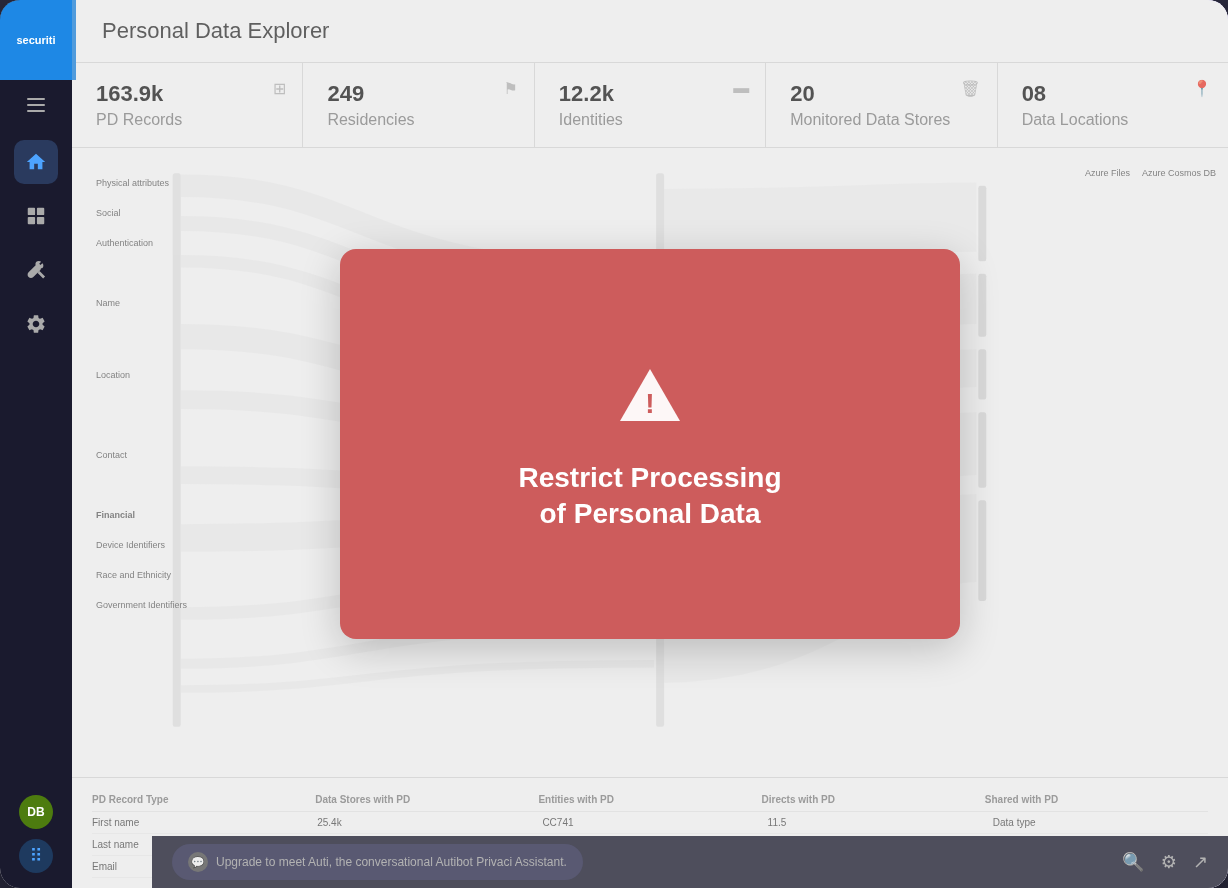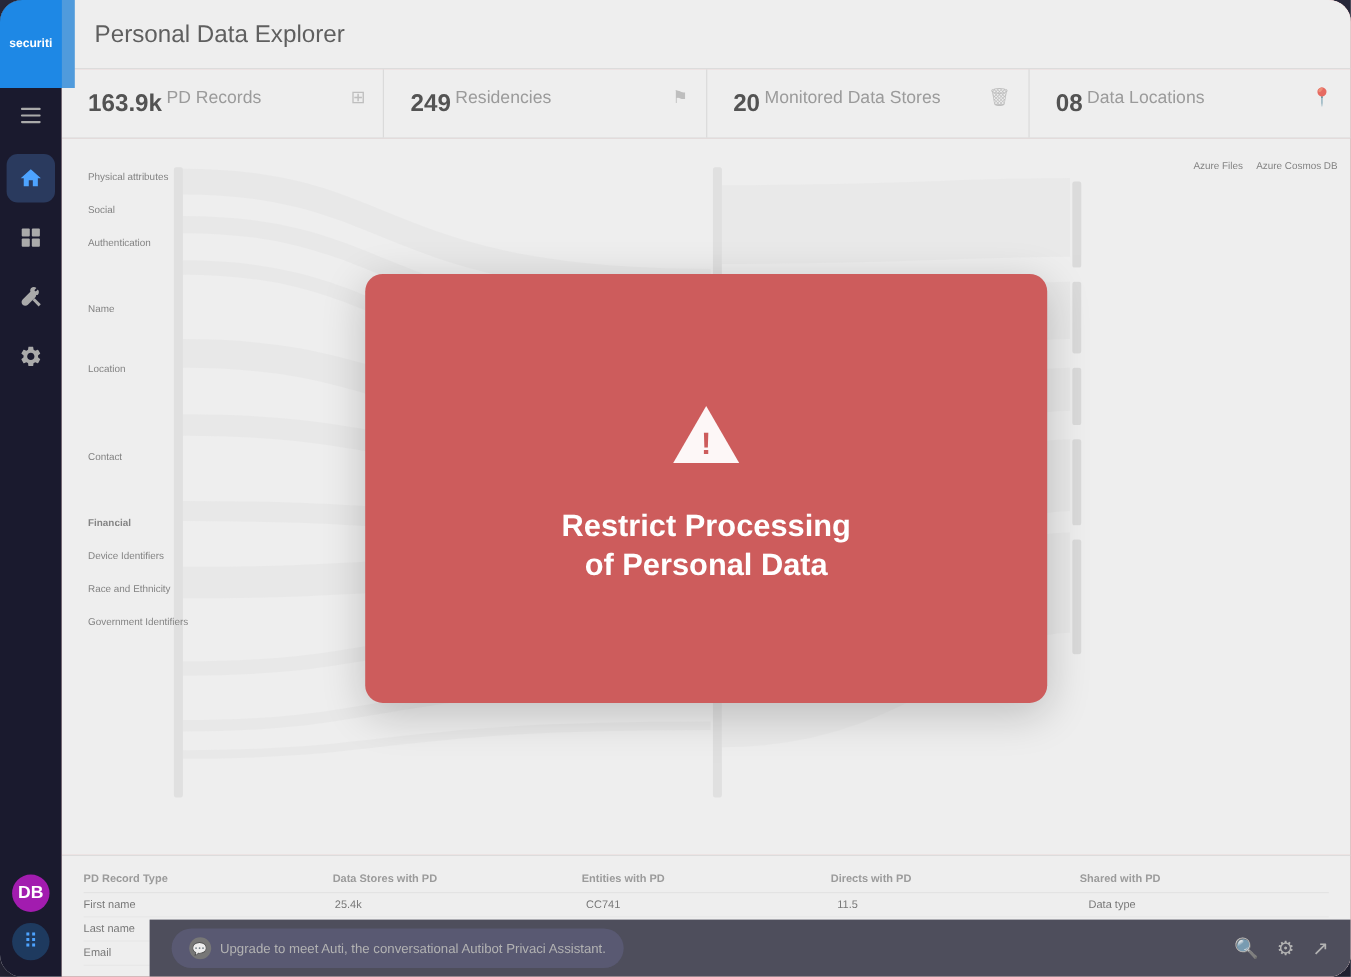--- a/index.html
+++ b/index.html
@@ -16,21 +16,21 @@
       height: 888px;
       background: #f0f0f0;
       border-radius: 20px;
       overflow: hidden;
       display: flex;
       position: relative;
       box-shadow: 0 20px 60px rgba(0,0,0,0.5);
     }
     
     .sidebar {
-      width: 56px;
+      width: 72px;
       background: #1a1a2e;
       display: flex;
       flex-direction: column;
       align-items: center;
       padding: 0;
       flex-shrink: 0;
       z-index: 10;
     }
     .sidebar-logo {
       width: 80px;
@@ -85,43 +85,43 @@
       display: flex;
       flex-direction: column;
       align-items: center;
       gap: 10px;
       padding-bottom: 15px;
     }
     .avatar {
       width: 34px;
       height: 34px;
       border-radius: 50%;
-      background: #a21caf;
+      background: #4d7c0f;
       display: flex;
       align-items: center;
       justify-content: center;
       color: white;
-      font-size: 16px;
+      font-size: 12px;
       font-weight: bold;
     }
     .avatar-dots {
       width: 34px;
       height: 34px;
       border-radius: 50%;
       background: #1e3a5f;
       display: flex;
       align-items: center;
       justify-content: center;
       color: #4da3ff;
       font-size: 18px;
     }
     
     .main {
       flex: 1;
-      background: #fca5a5;
+      background: #c4b5fd;
       display: flex;
       flex-direction: column;
       position: relative;
       overflow: hidden;
     }
     .topbar {
       background: white;
       padding: 18px 30px;
       border-bottom: 1px solid #e0e0e0;
       display: flex;
@@ -136,21 +136,21 @@
     .stats-row {
       display: flex;
       background: white;
       border-bottom: 1px solid #e0e0e0;
     }
     .stat-card {
       flex: 1;
       padding: 18px 24px;
       border-right: 1px solid #e0e0e0;
       display: flex;
-      flex-direction: row;
+      flex-direction: column;
       gap: 4px;
       position: relative;
     }
     .stat-card:last-child {
       border-right: none;
     }
     .stat-value {
       font-size: 22px;
       font-weight: 600;
       color: #222;
@@ -361,20 +361,25 @@
     <div class="stats-row">
       <div class="stat-card">
         <span class="stat-value">163.9k</span>
         <span class="stat-label">PD Records</span>
         <span class="stat-icon">⊞</span>
       </div>
       <div class="stat-card">
         <span class="stat-value">249</span>
         <span class="stat-label">Residencies</span>
         <span class="stat-icon">⚑</span>
+      </div>
+      <div class="stat-card">
+        <span class="stat-value">12.2k</span>
+        <span class="stat-label">Identities</span>
+        <span class="stat-icon">▬</span>
       </div>
       <div class="stat-card">
         <span class="stat-value">20</span>
         <span class="stat-label">Monitored Data Stores</span>
         <span class="stat-icon">🗑</span>
       </div>
       <div class="stat-card">
         <span class="stat-value">08</span>
         <span class="stat-label">Data Locations</span>
         <span class="stat-icon">📍</span>
@@ -412,21 +417,21 @@
           <path d="M588 230 C750 230 800 175 898 175" fill="none" stroke="#ddd" stroke-width="30" opacity="0.5"></path>
           <path d="M588 310 C750 310 800 235 898 235" fill="none" stroke="#ddd" stroke-width="50" opacity="0.5"></path>
           <path d="M588 390 C750 390 800 310 898 310" fill="none" stroke="#ddd" stroke-width="70" opacity="0.5"></path>
         </svg>
 
         <div class="chart-labels-left">
           <span>Physical attributes</span>
           <span>Social</span>
           <span>Authentication</span>
           <span style="margin-top:30px;">Name</span>
-          <span style="margin-top:24px;">Location</span>
+          <span style="margin-top:42px;">Location</span>
           <span style="margin-top:50px;">Contact</span>
           <span style="margin-top:30px;font-weight:bold;">Financial</span>
           <span>Device Identifiers</span>
           <span>Race and Ethnicity</span>
           <span>Government Identifiers</span>
         </div>
 
         <div style="position:absolute; top:50%; left:calc(50% - 30px); transform:translate(-50%,-50%); font-size:10px; color:#888; writing-mode: horizontal-tb;">User</div>
 
         <div class="chart-labels-right">

